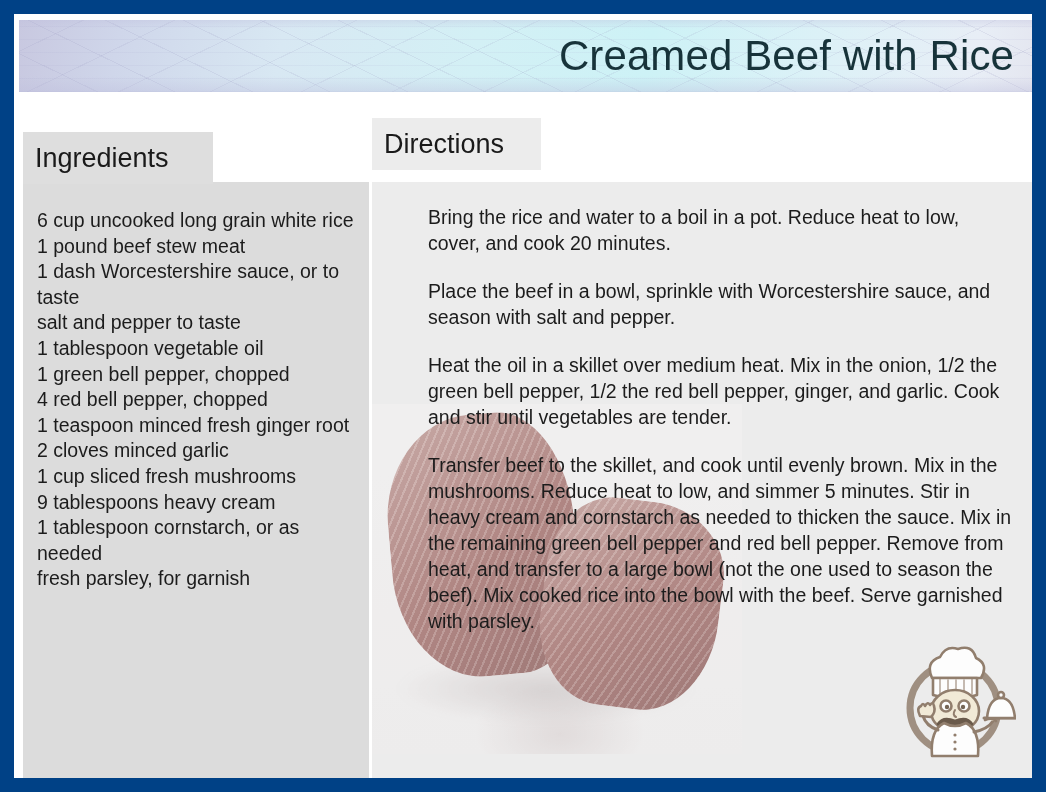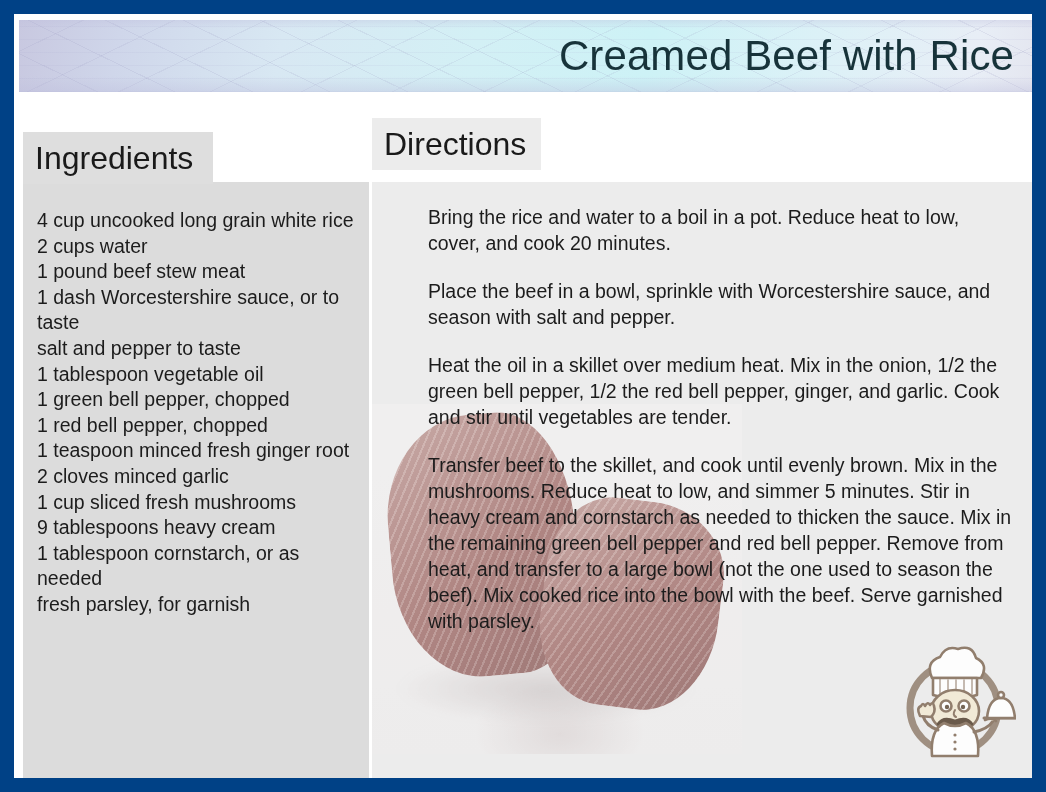--- a/index.html
+++ b/index.html
@@ -82,21 +82,21 @@
   }
 
   
   .sec-head {
     position: absolute;
     background: #dedede;
     box-sizing: border-box;
     padding-left: 12px;
     display: flex;
     align-items: center;
-    font-size: 32px;
+    font-size: 27px;
     color: #1a1a1a;
     z-index: 4;
   }
   #ing-head {
     left: 9px;
     top: 118px;
     width: 190px;
     height: 52px;
   }
   #dir-head {
@@ -231,28 +231,27 @@
     <div id="ing-head" class="sec-head">
       <span>Ingredients</span>
     </div>
 
     <div id="dir-head" class="sec-head" style="background: rgb(236, 236, 236);">
       <span>Directions</span>
     </div>
 
     <div id="ing-panel" class="panel" style="background: rgb(220, 220, 220);">
       <ul id="ing-list">
-          <li>4 cup uncooked long grain white rice</li>
-          <li>2 cups water</li>
+          <li>6 cup uncooked long grain white rice</li>
           <li>1 pound beef stew meat</li>
           <li>1 dash Worcestershire sauce, or to taste</li>
           <li>salt and pepper to taste</li>
           <li>1 tablespoon vegetable oil</li>
           <li>1 green bell pepper, chopped</li>
-          <li>1 red bell pepper, chopped</li>
+          <li>4 red bell pepper, chopped</li>
           <li>1 teaspoon minced fresh ginger root</li>
           <li>2 cloves minced garlic</li>
           <li>1 cup sliced fresh mushrooms</li>
           <li>9 tablespoons heavy cream</li>
           <li>1 tablespoon cornstarch, or as needed</li>
           <li>fresh parsley, for garnish</li>
         </ul>
     </div>
 
     <div id="dir-panel" class="panel" style="background: rgb(236, 236, 236);">

